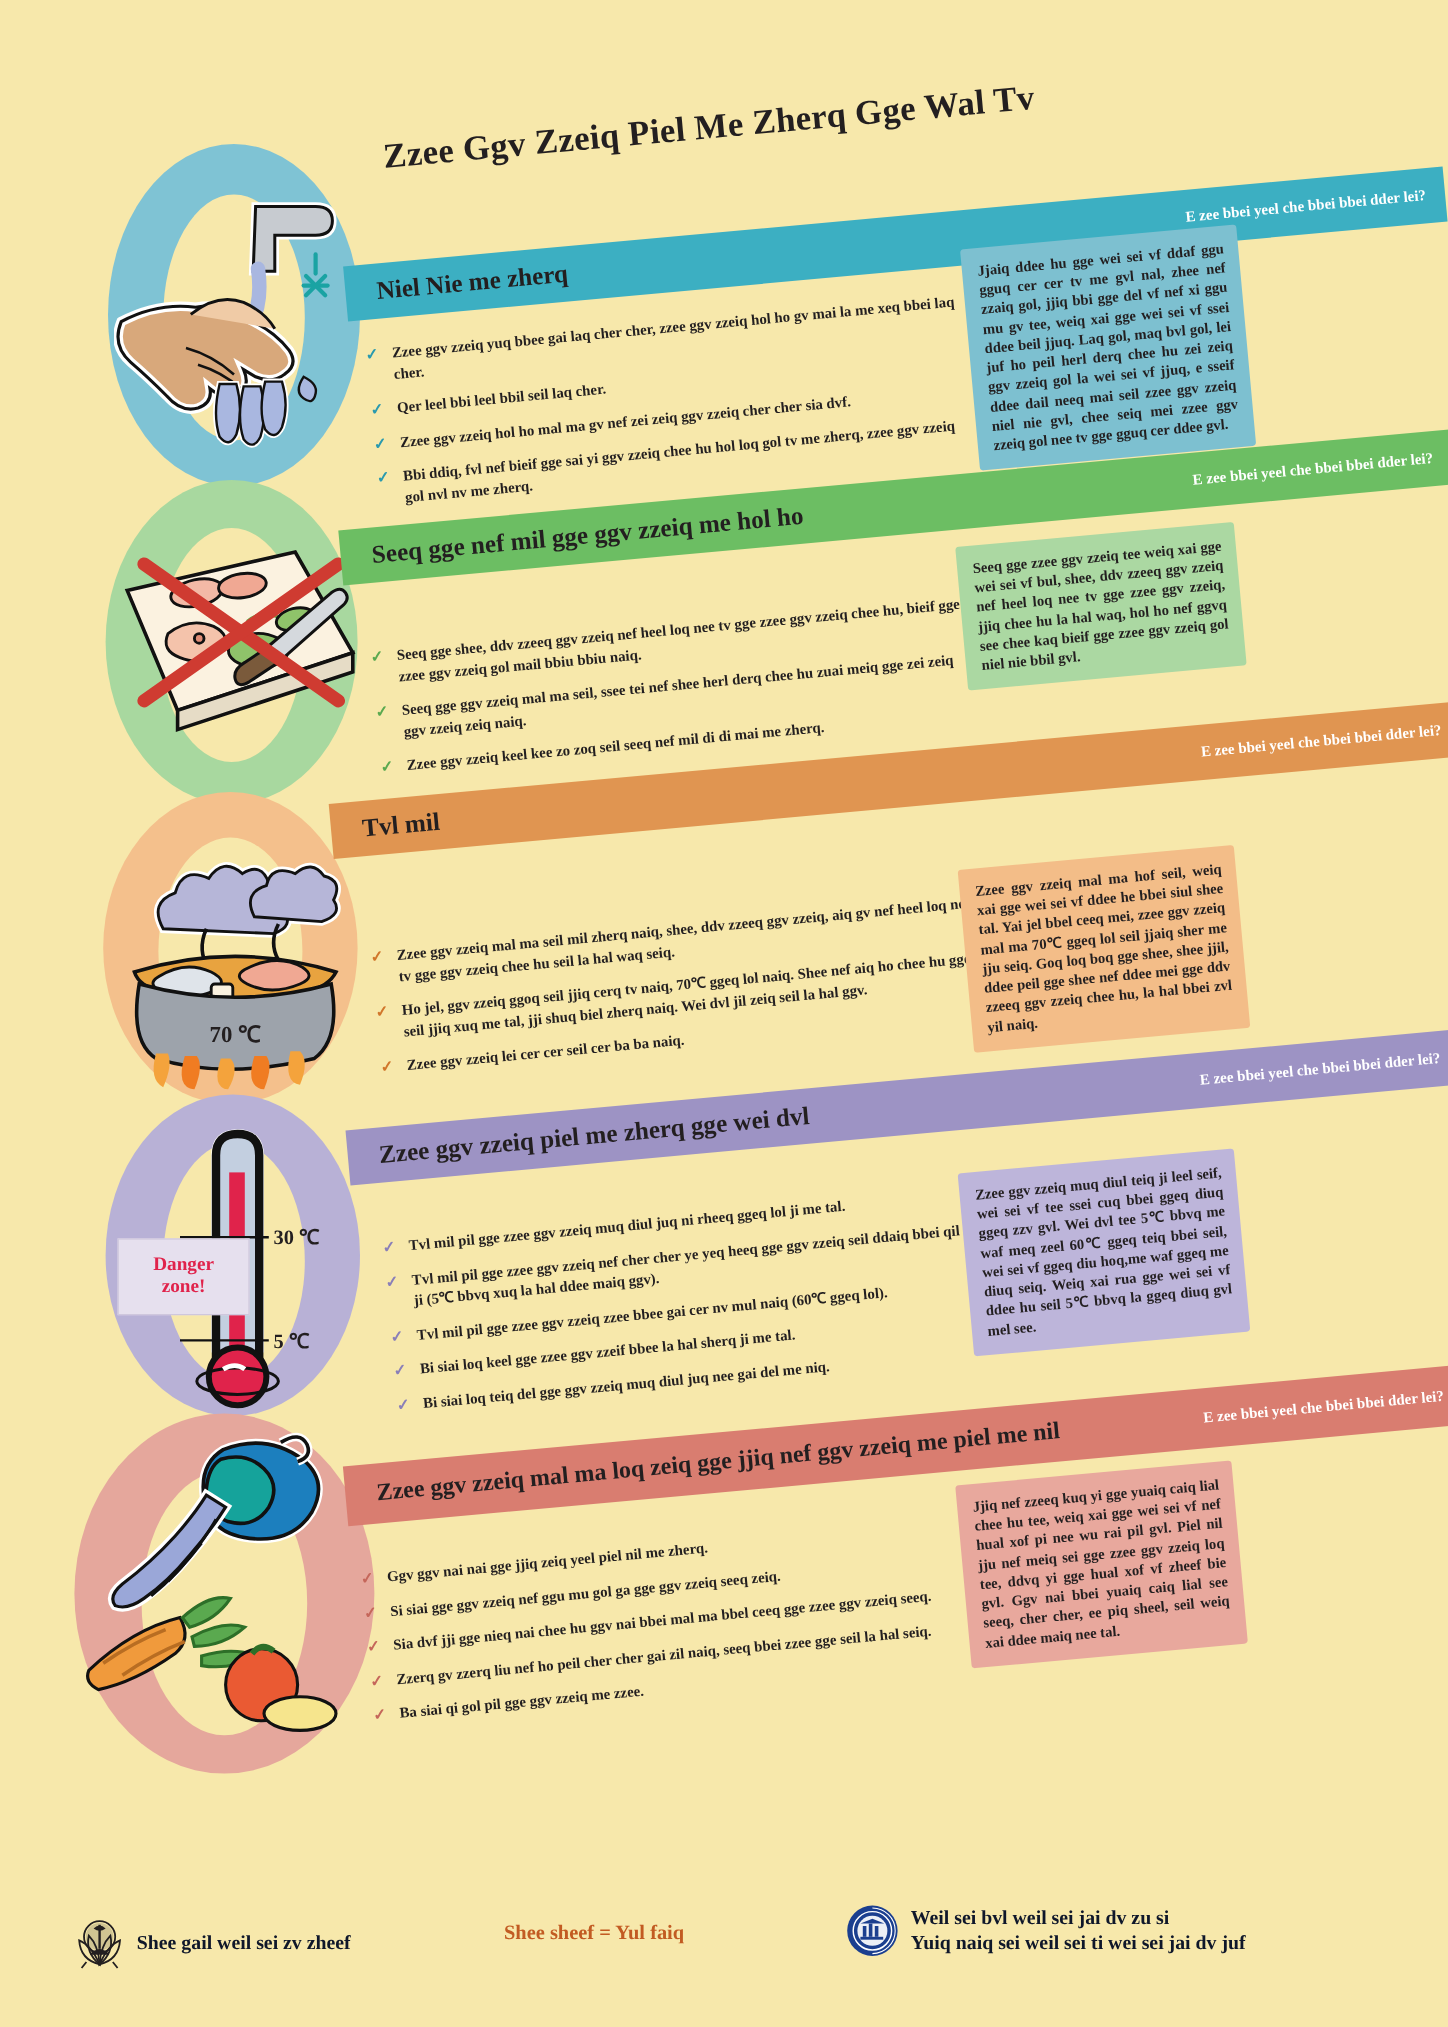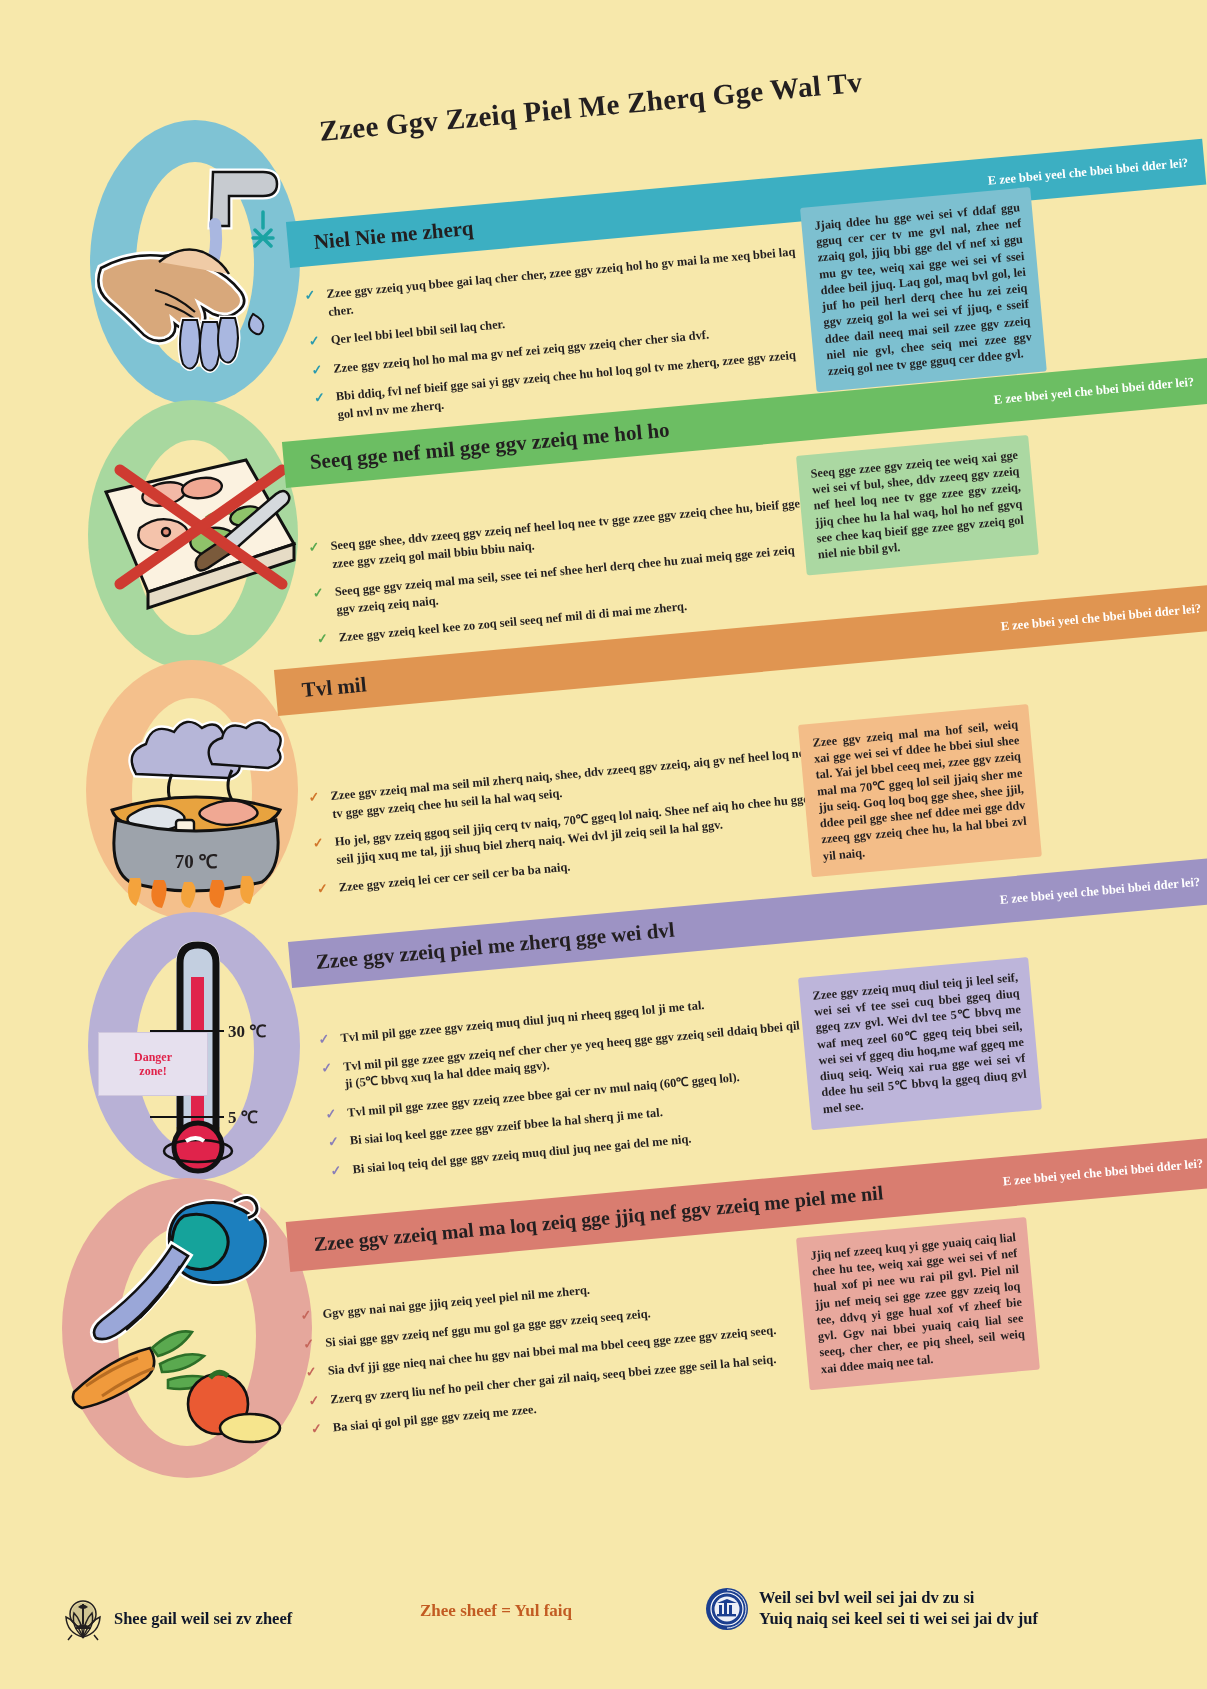--- a/index.html
+++ b/index.html
@@ -62,21 +62,21 @@
   
   .thermo{position:absolute;}
   .temp-label{
     position:absolute;font-size:17px;font-weight:bold;color:#231f20;
     white-space:nowrap;
   }
   .danger-box{
     position:absolute;background:#e6e0ee;border:1px solid #cfc7dd;
     display:flex;align-items:center;justify-content:center;
     text-align:center;line-height:1.18;
-    font-size:12px;font-weight:bold;color:#e0234b;
+    font-size:16px;font-weight:bold;color:#e0234b;
   }
 
   
   .footer{position:absolute;left:0;bottom:0;width:100%;height:110px;}
   .f-item{position:absolute;display:flex;align-items:center;gap:10px;}
   .f-text{font-size:16.5px;font-weight:bold;color:#0f172a;line-height:1.25;}
   .f-center{
     position:absolute;left:420px;top:22px;
     font-size:17px;font-weight:bold;color:#c25b22;
   }
@@ -323,36 +323,36 @@
           <circle cx="21" cy="17" r="11.5" opacity="0.18"></circle>
           <rect x="20" y="7" width="2" height="20"></rect>
           <path d="M16 10 q5 -5 10 0 q-5 4 -10 0 z"></path>
           <path d="M21 27 q-7 2 -8 5 h16 q-1 -3 -8 -5 z"></path>
         </g>
         <path d="M10 38 l-4 5 M32 38 l4 5" stroke="#231f20" stroke-width="1.5"></path>
       </svg>
       <span class="f-text">Shee gail weil sei zv zheef</span>
     </div>
 
-    <div class="f-center">Zhee sheef = Yul faiq</div>
+    <div class="f-center">Shee sheef = Yul faiq</div>
 
     <div class="f-item" style="left:705px;top:8px;">
       <svg class="logo" width="44" height="44" viewBox="0 0 44 44">
         <circle cx="22" cy="22" r="21" fill="#1b3f8f"></circle>
         <circle cx="22" cy="22" r="16" fill="none" stroke="#fff" stroke-width="1.2"></circle>
         <circle cx="22" cy="22" r="12.5" fill="#fff" opacity="0.92"></circle>
         <g fill="#1b3f8f">
           <rect x="14" y="18" width="3" height="9"></rect>
           <rect x="19" y="16" width="3" height="11"></rect>
           <rect x="24" y="18" width="3" height="9"></rect>
           <rect x="12" y="27" width="19" height="2.4"></rect>
           <path d="M22 12 l10 4 h-20 z"></path>
         </g>
         <path d="M22 3 a19 19 0 0 1 0 38" fill="none" stroke="#fff" stroke-width="0.9"></path>
       </svg>
       <span class="f-text">
         <span>Weil sei bvl weil sei jai dv zu si</span><br>
-        <span>Yuiq naiq sei keel sei ti wei sei jai dv juf</span>
+        <span>Yuiq naiq sei weil sei ti wei sei jai dv juf</span>
       </span>
     </div>
   </div>
 
 </div>
 
 </body></html>

